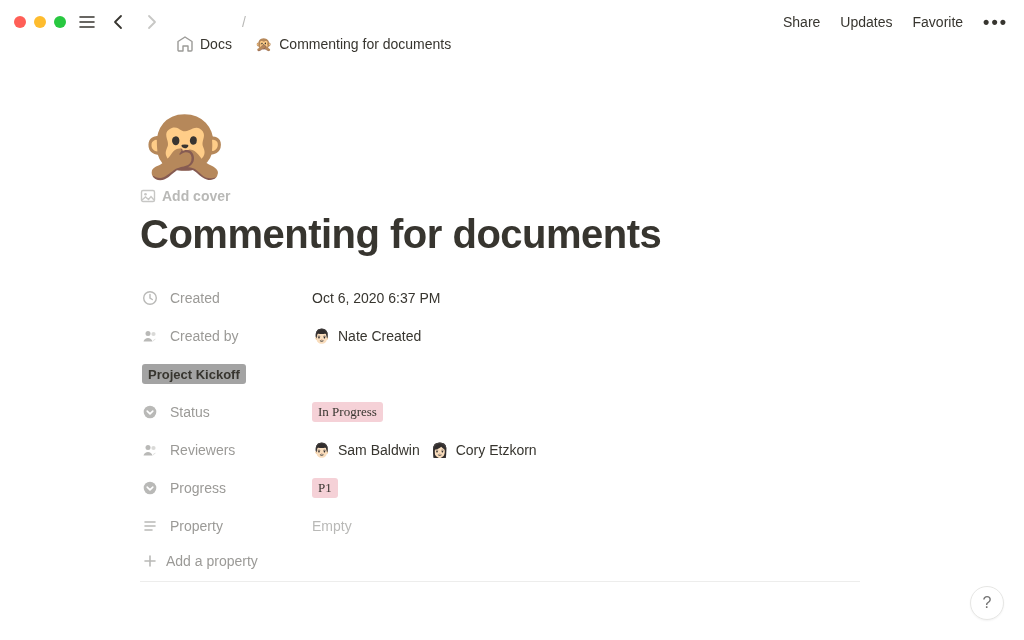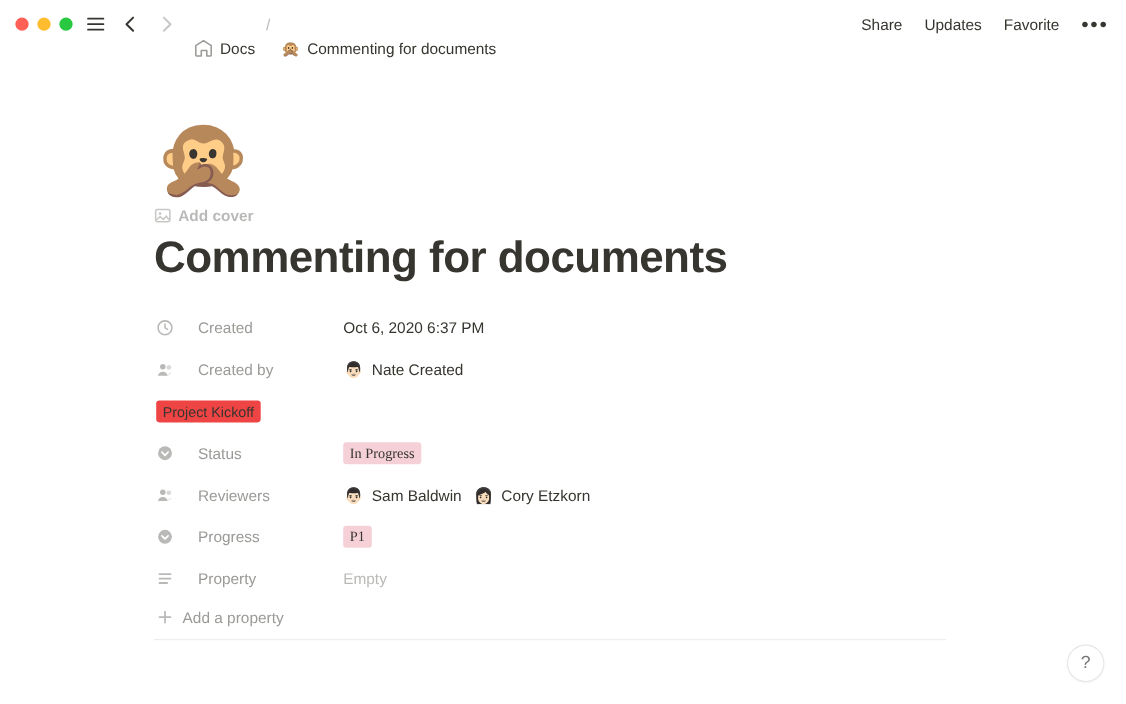--- a/index.html
+++ b/index.html
@@ -22,25 +22,25 @@
   .more-dots { letter-spacing: 2px; font-weight: 700; font-size: 18px; line-height: 1; }
   
   .page { padding: 64px 0 0 0; width: 100%; display: flex; justify-content: flex-start; }
   .content { margin-left: 140px; width: 720px; }
   .page-emoji { font-size: 72px; line-height: 1; margin-bottom: 4px; display: inline-block; cursor: pointer; }
   .add-cover { display: flex; align-items: center; gap: 6px; color: #b9b9b7; font-size: 14px; margin-top: 4px; margin-bottom: 8px; cursor: pointer; font-weight: bold; }
   .title { font-size: 40px; font-weight: 700; letter-spacing: -0.5px; margin-bottom: 22px; }
   
   .props { display: flex; flex-direction: column; }
   .prop-row { display: flex; align-items: center; min-height: 38px; font-size: 14px; }
-  .prop-label { width: 170px; display: flex; align-items: center; gap: 22px; color: #9b9a97; cursor: pointer; padding: 4px 2px; border-radius: 3px; }
+  .prop-label { width: 170px; display: flex; align-items: center; gap: 12px; color: #9b9a97; cursor: pointer; padding: 4px 2px; border-radius: 3px; }
   .prop-value { flex: 1; display: flex; align-items: center; gap: 10px; padding: 4px 2px; border-radius: 3px; cursor: pointer; }
   .prop-value.empty { color: #b9b9b7; }
   .tag { display: inline-flex; align-items: center; height: 20px; padding: 0 6px; border-radius: 3px; font-size: 13px; }
-  .tag.blue { background: #ef4444; color: #37352f; }
+  .tag.blue { background: #a3a3a3; color: #37352f; font-weight: bold; }
   .tag.pink { background: #f5d1d7; color: #37352f; font-family: Liberation Serif, serif; }
   .person { display: inline-flex; align-items: center; gap: 6px; }
   .avatar { width: 20px; height: 20px; border-radius: 50%; display: inline-flex; align-items: center; justify-content: center; font-size: 14px; background: #fff; }
   .add-prop { display: flex; align-items: center; gap: 8px; color: #9b9a97; font-size: 14px; padding: 8px 2px; cursor: pointer; }
   .divider { border: none; border-top: 1px solid #ededec; margin-top: 4px; width: 100%; }
   
   .help-btn { position: fixed; right: 20px; bottom: 20px; width: 34px; height: 34px; border-radius: 50%; border: 1px solid #e6e6e4; background: #fff; display: flex; align-items: center; justify-content: center; font-size: 16px; color: #737373; cursor: pointer; box-shadow: 0 1px 2px rgba(0,0,0,.05); }
   
   svg { display: block; }
 </style>

